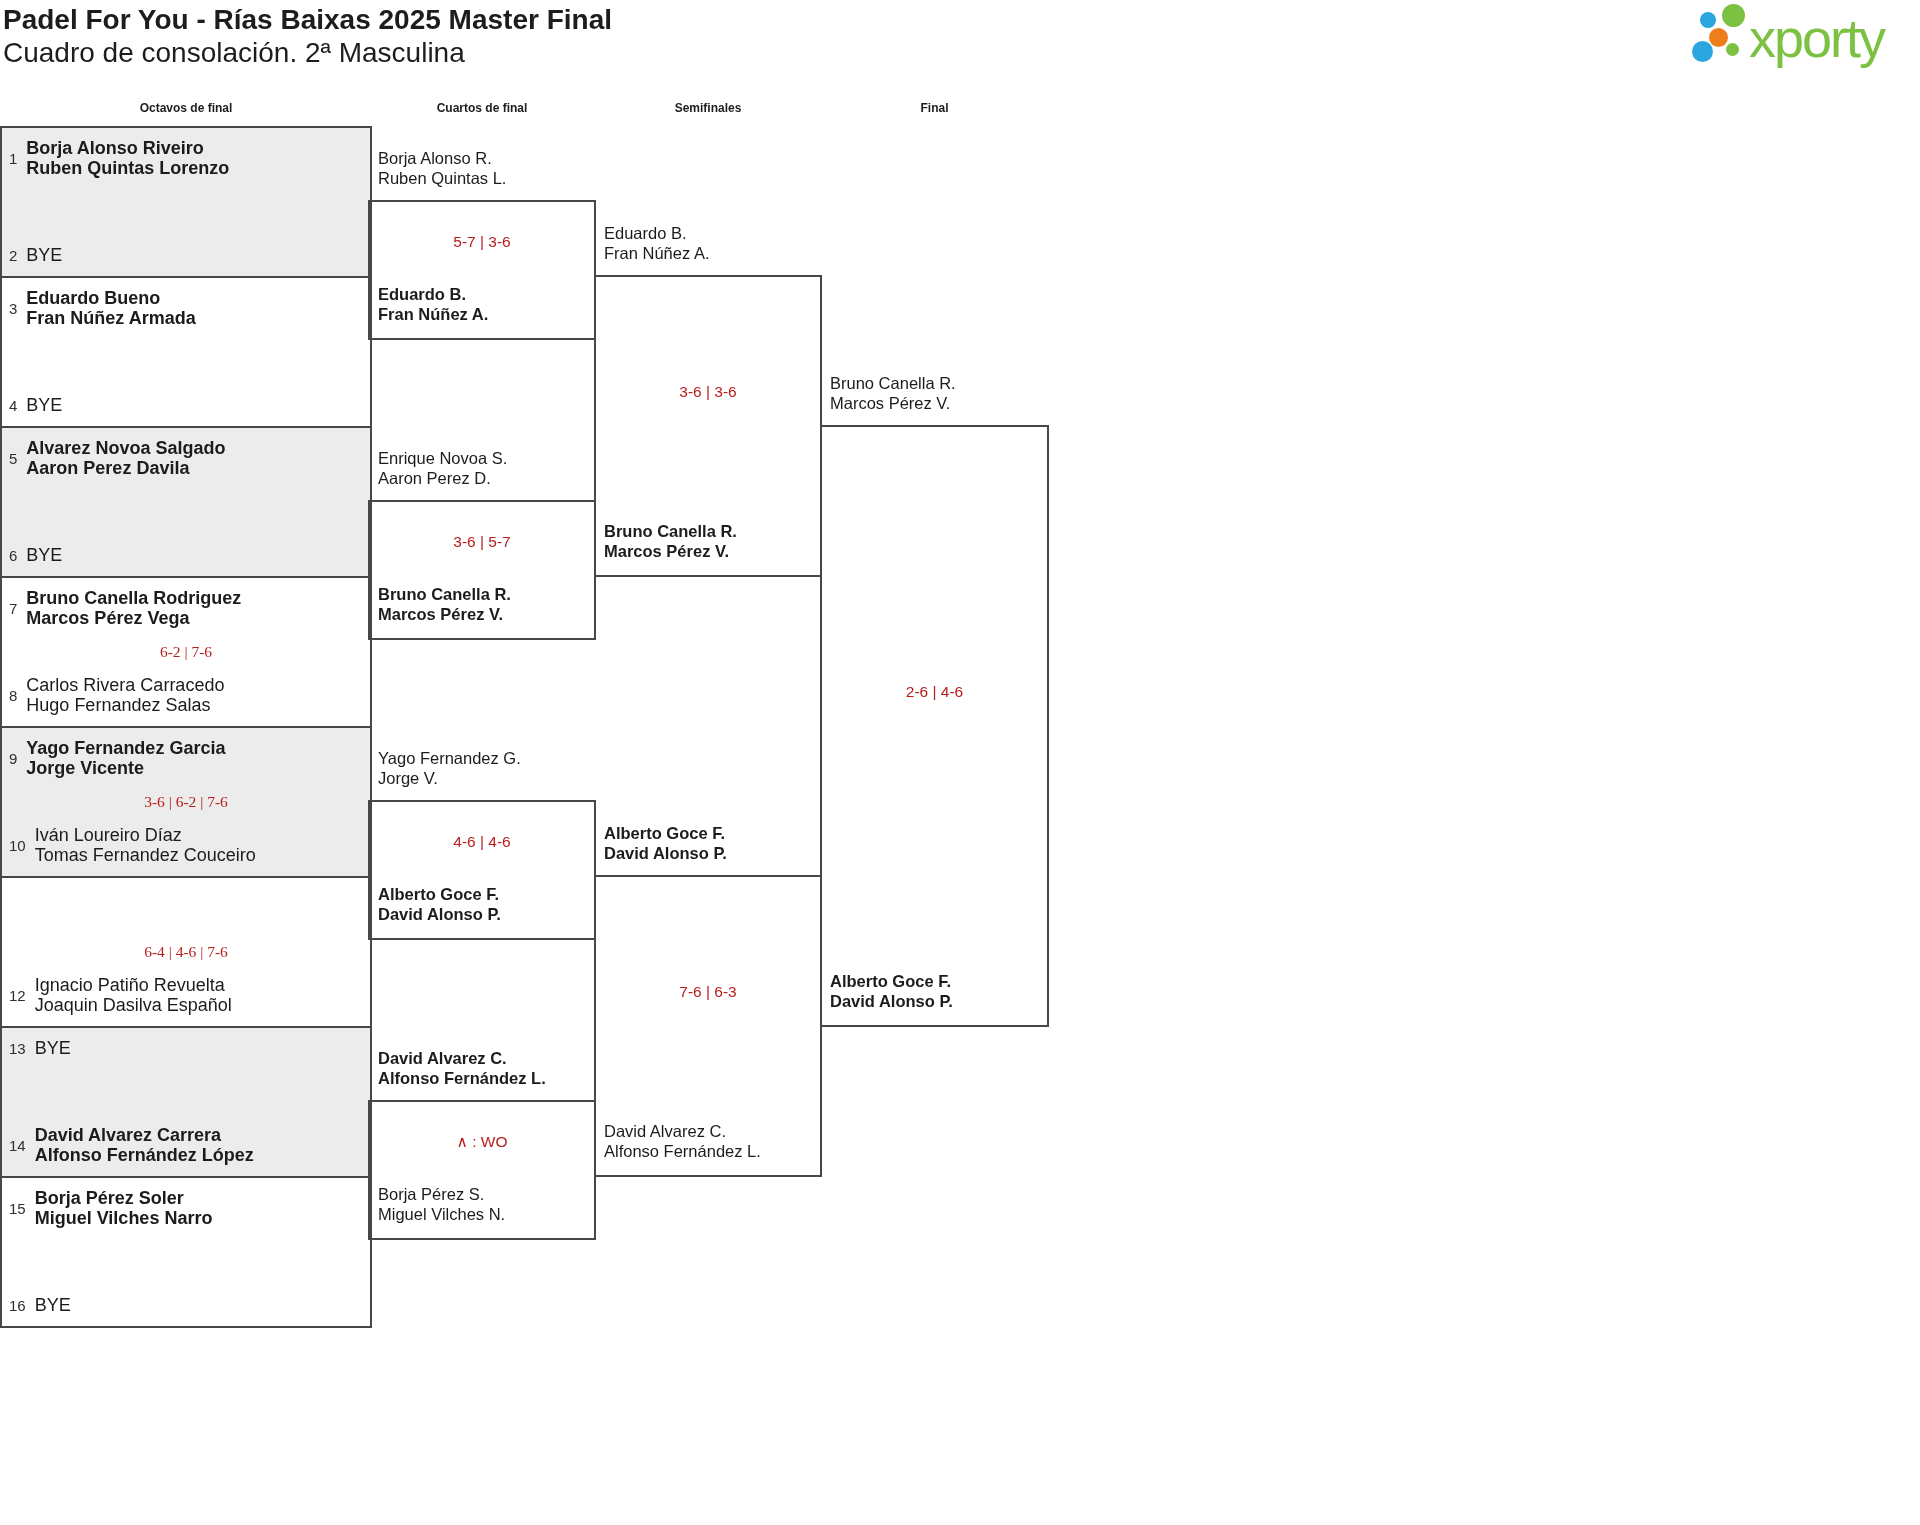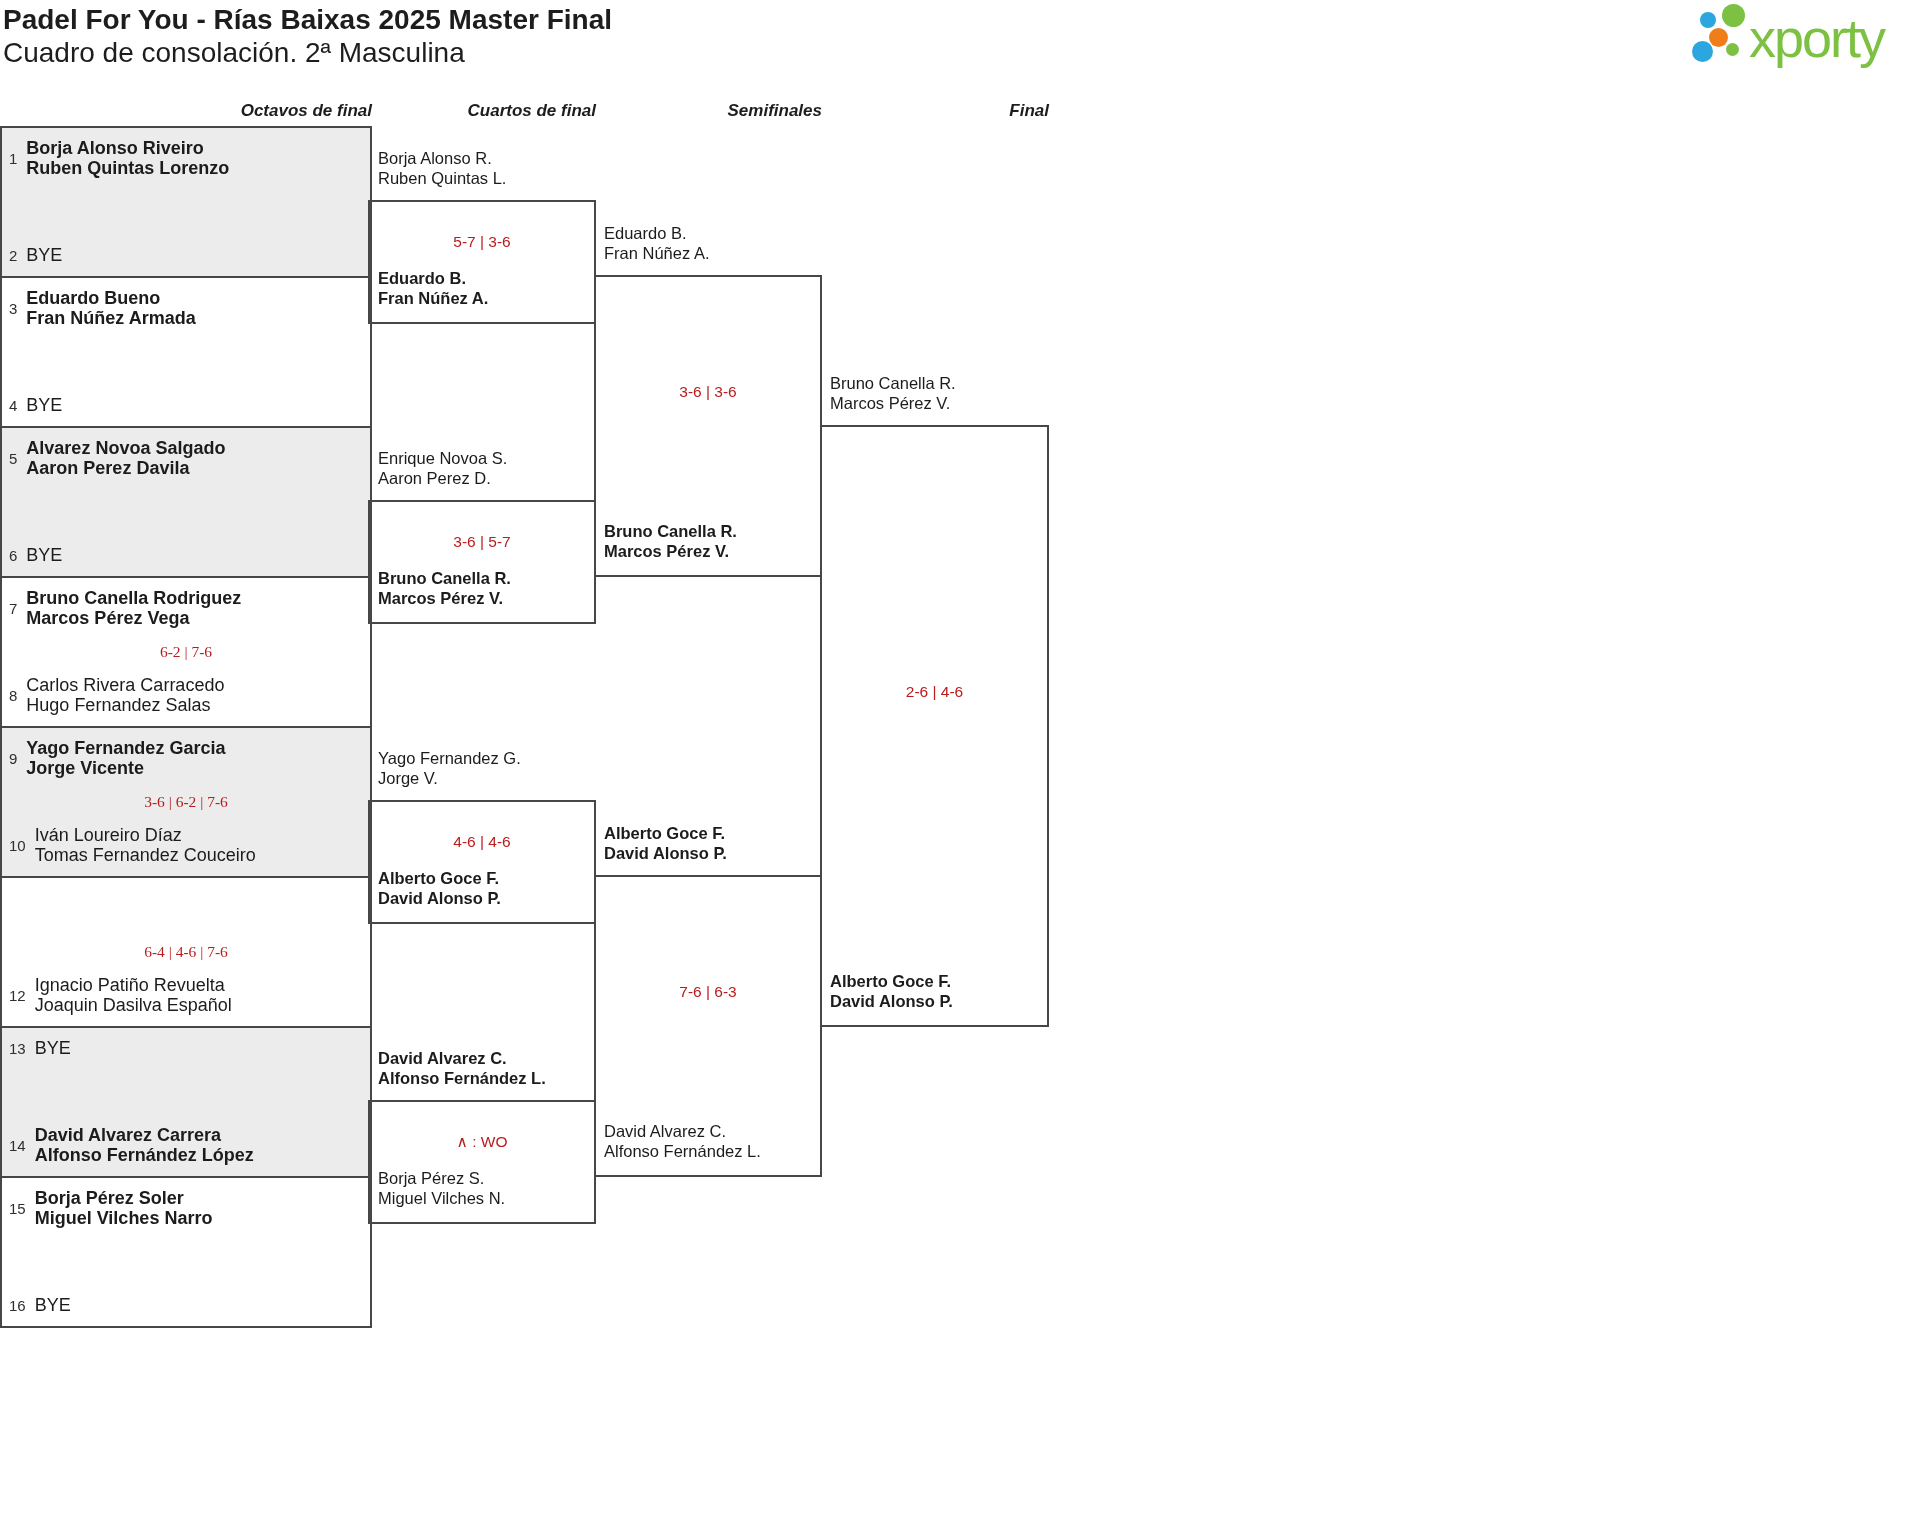--- a/index.html
+++ b/index.html
@@ -17,21 +17,21 @@
   .dots { position:absolute; left:0; top:0; width:58px; height:64px; }
   .dot  { position:absolute; border-radius:50%; }
   .dot.d-blue1  { left:12px; top:10px; width:16px; height:16px; background:#2ba6de; }
   .dot.d-green1 { left:34px; top:2px;  width:23px; height:23px; background:#7cc142; }
   .dot.d-orange { left:21px; top:26px; width:19px; height:19px; background:#ef7d1a; }
   .dot.d-blue2  { left:4px;  top:39px; width:21px; height:21px; background:#2ba6de; }
   .dot.d-green2 { left:38px; top:41px; width:13px; height:13px; background:#7cc142; }
   .logo-text { position:absolute; left:61px; top:5px; font-size:54px; font-weight:400; color:#7cc142; letter-spacing:-2px; }
 
   
-  .colhead { position:absolute; top:101px; text-align:right; font-size:17px; font-weight:600; color:#1d1d1d;font-style:italic; }
+  .colhead { position:absolute; top:101px; text-align:center; font-size:12px; font-weight:600; color:#1d1d1d; }
   .ch1 { left:0;     width:372px; }
   .ch2 { left:368px; width:228px; }
   .ch3 { left:594px; width:228px; }
   .ch4 { left:820px; width:229px; }
 
   
   .m { position:absolute; left:0; width:372px; height:152px; border:2px solid #474747; background:#ffffff; box-sizing:border-box; }
   .m.shade { background:#ececec; }
   .mt1{top:126px}.mt2{top:276px}.mt3{top:426px}.mt4{top:576px}
   .mt5{top:726px}.mt6{top:876px}.mt7{top:1026px}.mt8{top:1176px}
@@ -42,21 +42,21 @@
   .seed { font-size:15px; color:#2f2f2f; margin-right:9px; flex:none; }
   .players { font-size:18px; line-height:20px; color:#1c1c1c; }
   .players .p { display:block; }
   .winner { font-weight:700; }
 
   .score { position:absolute; left:0; right:0; text-align:center; font-size:15.5px; line-height:20px; color:#b91c1c; white-space:pre; }
   .m .score { top:50%; transform:translateY(-50%);font-family:Liberation Serif, serif; }
 
   
   .node { position:absolute; border:2px solid #474747; box-sizing:border-box; background:transparent; }
-  .qf { left:368px; width:228px; height:124px; }
+  .qf { left:368px; width:228px; height:140px; }
   .qf1{top:200px}.qf2{top:500px}.qf3{top:800px}.qf4{top:1100px}
   .sf { left:594px; width:228px; height:302px; }
   .sf1{top:275px}.sf2{top:875px}
   .fin { left:820px; top:425px; width:229px; height:602px; }
 
   .entrant { position:absolute; left:8px; right:2px; font-size:16.5px; line-height:20px; color:#1c1c1c; }
   .entrant .p { display:block; }
   .entrant.above  { bottom:100%; margin-bottom:14px; }
   .entrant.inside { bottom:14px; }
   .qf  .score { top:30px; }

